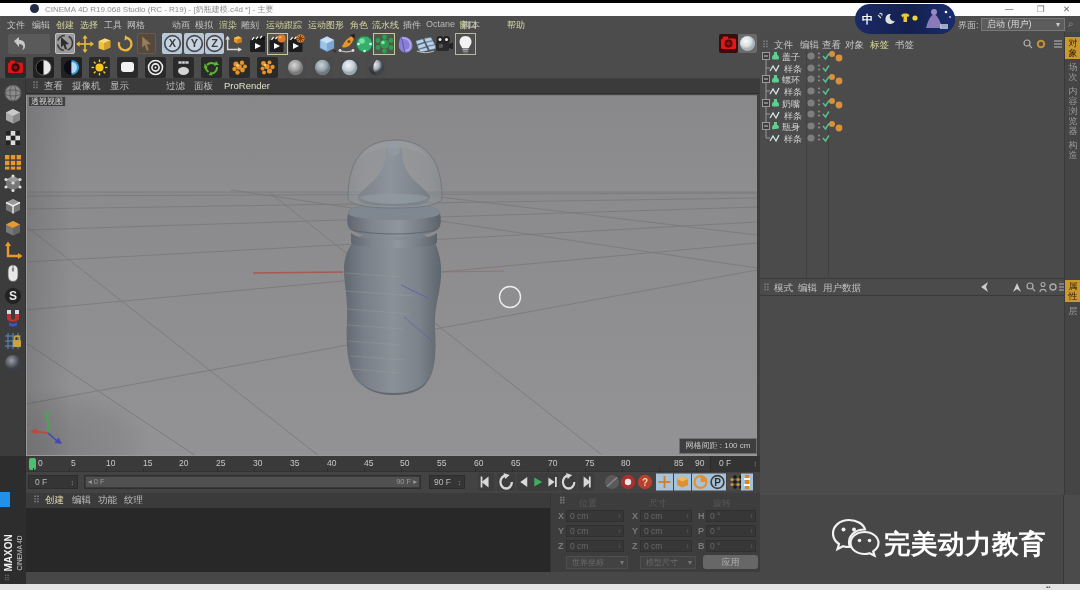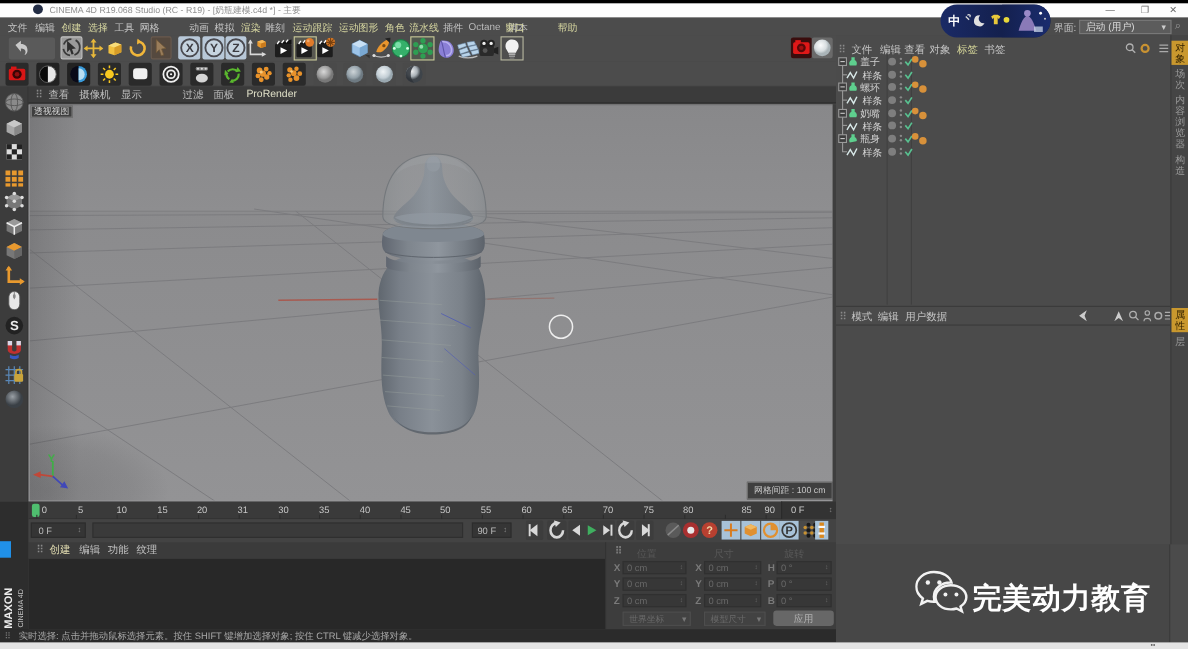--- a/index.html
+++ b/index.html
@@ -800,21 +800,21 @@
     <div class="vtab" style="top:272px;height:14px;">层</div>
   </div>
 
   <div class="abs" id="ruler">
     <div class="abs" style="left:3px;top:2px;width:7px;height:12px;background:#4fbf6f;border-radius:2px;"></div>
     <i style="left:12px;">0</i>
       <i style="left:45px;">5</i>
       <i style="left:80px;">10</i>
       <i style="left:117px;">15</i>
       <i style="left:153px;">20</i>
-      <i style="left:190px;">31</i>
+      <i style="left:190px;">25</i>
       <i style="left:227px;">30</i>
       <i style="left:264px;">35</i>
       <i style="left:301px;">40</i>
       <i style="left:338px;">45</i>
       <i style="left:374px;">50</i>
       <i style="left:411px;">55</i>
       <i style="left:448px;">60</i>
       <i style="left:485px;">65</i>
       <i style="left:522px;">70</i>
       <i style="left:559px;">75</i>
@@ -838,20 +838,21 @@
       <div class="abs" style="left:522px;top:12px;width:1px;height:4px;background:#2d2d2d;"></div>
       <div class="abs" style="left:559px;top:12px;width:1px;height:4px;background:#2d2d2d;"></div>
       <div class="abs" style="left:596px;top:12px;width:1px;height:4px;background:#2d2d2d;"></div>
       <div class="abs" style="left:633px;top:12px;width:1px;height:4px;background:#2d2d2d;"></div>
       <div class="abs" style="left:670px;top:12px;width:1px;height:4px;background:#2d2d2d;"></div>
       <div class="abs" style="left:684px;top:0;width:50px;height:16px;background:#333;border-left:1px solid #2a2a2a;color:#c8c8c8;font-size:8.5px;line-height:15px;padding-left:8px;">0 F<span style="position:absolute;right:3px;color:#888;font-size:7px;">↕</span></div>
   </div>
   <div class="abs" id="anim">
     <div class="abs" style="left:2px;top:3px;width:50px;height:14px;background:#353535;border:1px solid #2c2c2c;color:#bbb;font-size:8.5px;line-height:13px;padding-left:6px;">0 F<span style="position:absolute;right:3px;top:0;color:#888;font-size:7px;">↕</span></div>
     <div class="abs" style="left:58px;top:3px;width:337px;height:14px;background:#3a3a3a;border:1px solid #2f2f2f;"></div>
+    <div class="abs" style="left:60px;top:5px;width:333px;height:10px;background:#505050;color:#9a9a9a;font-size:7.5px;line-height:10px;"><span style="margin-left:2px;">◂ 0 F</span><span style="position:absolute;right:2px;top:0;">90 F ▸</span></div>
     <div class="abs" style="left:403px;top:3px;width:36px;height:14px;background:#353535;border:1px solid #2c2c2c;color:#bbb;font-size:8.5px;line-height:13px;padding-left:4px;">90 F<span style="position:absolute;right:3px;top:0;color:#888;font-size:7px;">↕</span></div>
 
     <svg class="abs" style="left:447px;top:2px;" width="170" height="17" viewBox="0 0 170 17"></svg>
   </div>
   <svg class="abs" style="left:478px;top:473px;" width="290" height="19" viewBox="0 0 290 19">
     <g transform="scale(0.88 1)">
     <g fill="#3d3d3d">
           <rect x="0" y="0" width="18" height="18" rx="2"></rect>
           <rect x="22" y="0" width="20" height="18" rx="2"></rect>
           <rect x="44" y="0" width="16" height="18" rx="2"></rect>
@@ -963,21 +964,20 @@
 
   <svg class="abs" style="left:832px;top:518px;" width="48" height="42" viewBox="0 0 48 42">
     <path d="M17 2 C8 2 1 8 1 15.5 C1 20 3.5 23.5 7 26 L5.5 31 L11 28.2 C13 28.8 15 29 17 29 L18 29 C17.4 27.6 17 26 17 24.4 C17 17 24 11.5 32 11.5 L33 11.5 C31.6 6 25 2 17 2Z" fill="none" stroke="#f2f2f2" stroke-width="2.2"></path>
     <circle cx="11.5" cy="11.5" r="2" fill="#f2f2f2"></circle>
       <circle cx="22" cy="11.5" r="2" fill="#f2f2f2"></circle>
     <path d="M32.5 14 C24.5 14 18.5 19 18.5 25 C18.5 31 24.5 36 32.5 36 C34.3 36 36 35.7 37.6 35.2 L42.5 37.7 L41.2 33.4 C44.1 31.4 46.5 28.4 46.5 25 C46.5 19 40.5 14 32.5 14Z" fill="none" stroke="#f2f2f2" stroke-width="2.2"></path>
     <circle cx="27.5" cy="22.5" r="1.8" fill="#f2f2f2"></circle>
       <circle cx="37.5" cy="22.5" r="1.8" fill="#f2f2f2"></circle>
   </svg>
   <div class="abs" style="left:884px;top:526px;width:200px;font-size:26.5px;font-weight:bold;color:#fff;letter-spacing:0.5px;white-space:nowrap;">完美动力教育</div>
-  <div class="abs" id="status"><span style="margin-left:17px;">实时选择: 点击并拖动鼠标选择元素。按住 SHIFT 键增加选择对象; 按住 CTRL 键减少选择对象。</span></div>
   <div class="abs" style="left:4px;top:574px;color:#777;font-size:8px;">⠿</div>
   <div class="abs" id="bottomstrip"></div>
   <div class="abs" style="left:1046px;top:584px;width:20px;height:6px;font-size:6px;color:#555;overflow:hidden;">▪▪</div>
 
   <div class="abs" style="left:0px;top:514px;width:26px;height:60px;overflow:hidden;">
     <div style="position:absolute;left:-20px;top:24px;transform:rotate(-90deg);transform-origin:center;width:56px;font-size:10px;font-weight:bold;color:#ededed;">MAXON</div>
     <div style="position:absolute;left:-9px;top:25px;transform:rotate(-90deg);transform-origin:center;width:56px;font-size:6.5px;color:#c8c8c8;">CINEMA 4D</div>
   </div>
   <div class="abs" style="left:0;top:492px;width:10px;height:15px;background:#2090e8;"></div>
 

